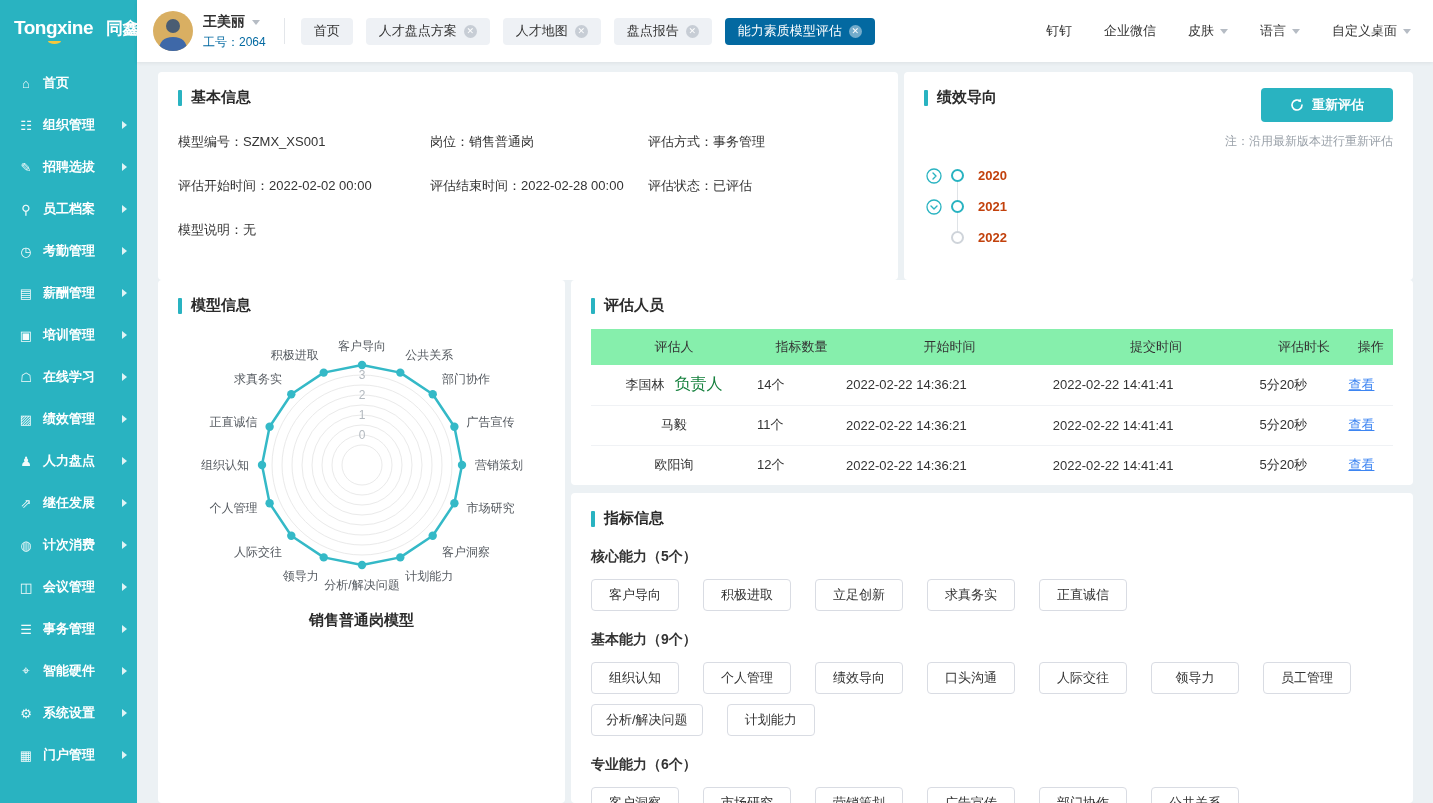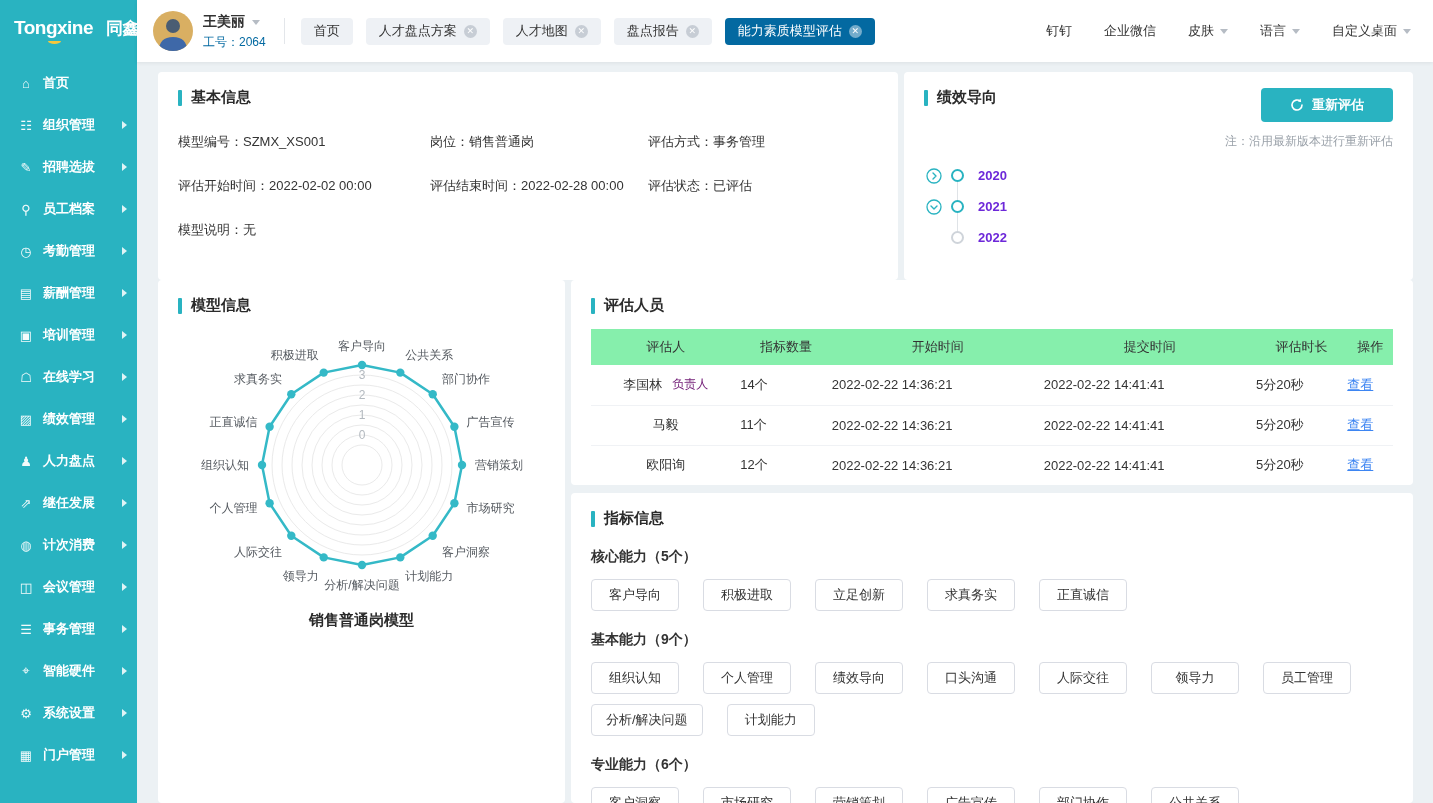--- a/index.html
+++ b/index.html
@@ -57,36 +57,36 @@
   .vc-right { text-align:right; }
   .btn-primary { display:inline-flex; align-items:center; gap:8px; background:#29b3c1; color:#fff; border:none; border-radius:4px; padding:8px 29px; font-size:13px; font-weight:bold; cursor:pointer; font-family:inherit; }
   .vc-note { color:#9aa1a9; font-size:12px; margin-top:11px; }
   .timeline { position:relative; margin:10px 0 0 2px; }
   .tl-line { position:absolute; left:31px; top:15px; bottom:16px; width:1px; background:#dfe3e7; }
   .tl-row { display:flex; align-items:center; height:31px; position:relative; }
   .tl-exp { width:16px; height:16px; margin-right:9px; cursor:pointer; }
   .tl-exp.empty { visibility:hidden; cursor:default; }
   .tl-node { width:13px; height:13px; border-radius:50%; background:#fff; border:2px solid #29b3c1; margin-right:14px; position:relative; z-index:1; }
   .tl-node.gray { border-color:#cfd4da; }
-  .tl-year { font-size:13px; font-weight:bold; color:#6d28d9; cursor:pointer; }
+  .tl-year { font-size:13px; font-weight:bold; color:#c2410c; cursor:pointer; }
 
   
   .model-card { flex:0 0 407px; display:flex; flex-direction:column; }
   .chart-title { text-align:center; font-weight:bold; font-size:15px; color:#2b2b2b; margin-top:6px; }
   #radar { margin-top:12px; }
 
   
   .right-col { flex:1; display:flex; flex-direction:column; gap:8px; min-width:0; }
   .eval-card { flex:0 0 178px; padding-bottom:0; }
   .eval-table { width:100%; border-collapse:collapse; margin-top:14px; }
   .eval-table th { background:#86efac; font-weight:normal; color:#333; height:36px; font-size:13px; }
   .eval-table td { text-align:left; height:40px; font-size:13px; color:#333; border-bottom:1px solid #f0f2f5; }
   .eval-table tr:last-child td { border-bottom:none; }
   .name-cell { display:flex; align-items:center; justify-content:center; gap:10px; }
-  .owner-tag { color:#701a75; font-size:12px; }
+  .owner-tag { color:#15803d; font-size:16px; }
   .view-link { color:#3d85f2; text-decoration:underline; cursor:pointer; }
 
   
   .ind-card { flex:1; overflow:hidden; }
   .ind-group { margin-top:20px; }
   .ind-label { font-size:14px; color:#333; font-weight:bold; margin-bottom:13px; }
   .tagwrap { display:flex; flex-wrap:wrap; gap:10px 24px; }
   .tag { min-width:88px; padding:6px 14px; border:1px solid #d9dce3; border-radius:4px; text-align:center; font-size:13px; color:#333; background:#fff; white-space:nowrap; }
 </style>
 </head>

